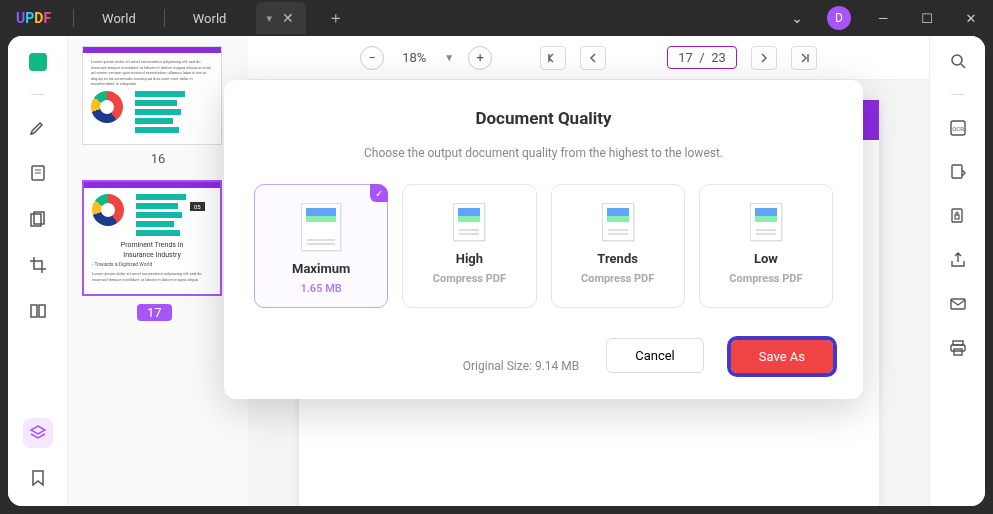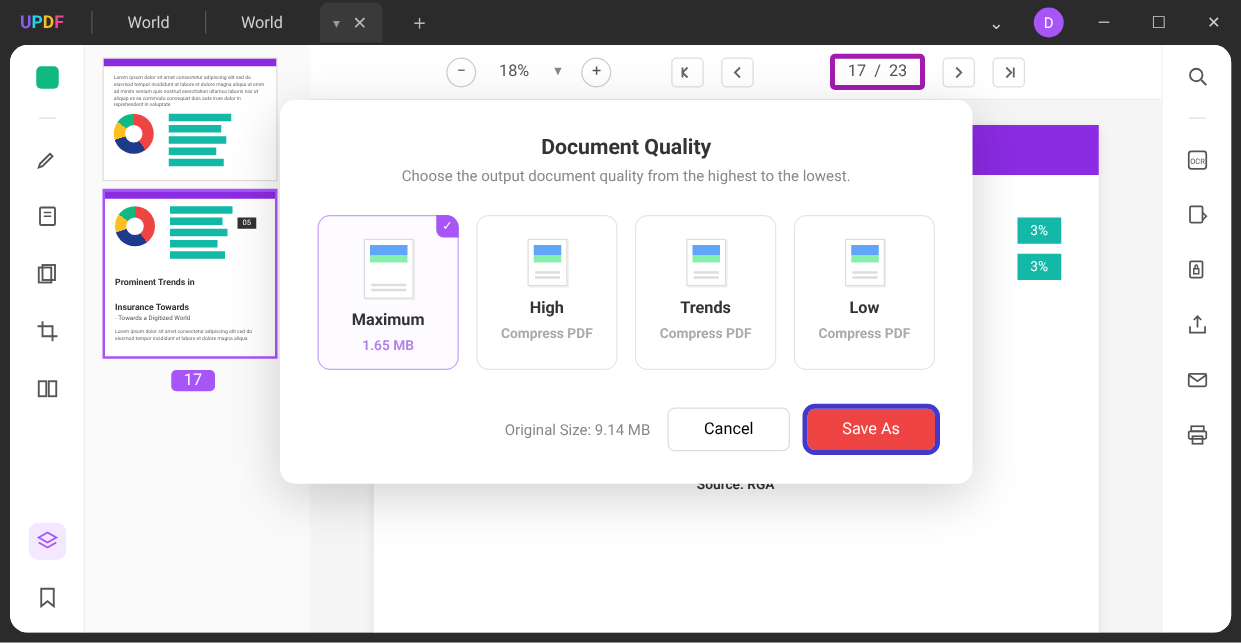--- a/index.html
+++ b/index.html
@@ -30,58 +30,58 @@
     .thumbs { width: 180px; background: #fafafa; padding: 10px 14px; overflow: auto; }
     .thumb { width: 140px; background: #fff; border: 1px solid #ddd; margin-bottom: 6px; position: relative; padding: 8px; }
     .thumb .bar { height: 6px; background: #8b2be2; margin: -8px -8px 6px -8px; }
     .thumb .txt { font-size: 4px; color: #666; line-height: 1.4; margin-bottom: 4px; }
     .thumb .donut { width: 32px; height: 32px; border-radius: 50%; background: conic-gradient(#ef4444 0 40%, #1e3a8a 40% 70%, #fbbf24 70% 85%, #10b981 85% 100%); position: relative; display: inline-block; vertical-align: top; }
     .thumb .donut::after { content: ""; position: absolute; inset: 9px; background: #fff; border-radius: 50%; }
     .thumb .bars { display: inline-block; vertical-align: top; margin-left: 8px; }
     .thumb .tbar { width: 50px; height: 6px; background: #14b8a6; margin-bottom: 3px; }
     .thumb-label { text-align: center; font-size: 13px; color: #555; margin-bottom: 14px; }
     .thumb-label.active { display: inline-block; background: #a855f7; color: #fff; padding: 1px 10px; border-radius: 4px; margin-left: 55px; }
-    .thumb2-title { font-size: 7px; font-weight: 700; color: #333; margin: 12px 0 2px; }
+    .thumb2-title { font-size: 7px; font-weight: 400; color: #333; margin: 2px 0 2px; text-align: center; }
     .thumb2-sub { font-size: 5px; color: #555; }
     .thumb .kbox { display: inline-block; background: #333; color: #fff; font-size: 6px; padding: 1px 4px; margin-top: 6px; }
     
     .main { flex: 1; position: relative; background: #f5f5f5; }
     .toolbar { height: 44px; background: #fff; border-bottom: 1px solid #eee; display: flex; align-items: center; justify-content: center; gap: 14px; font-size: 13px; color: #555; }
     .tb-btn { width: 24px; height: 24px; border: 1px solid #ccc; border-radius: 50%; display: flex; align-items: center; justify-content: center; font-size: 13px; }
     .tb-btn.sq { border-radius: 4px; border: 1px solid #ddd; width: 26px; }
     .zoom { padding: 2px 4px; }
     .chev { font-size: 10px; color: #888; }
-    .page-box { border: 4px solid #a21caf; border-radius: 4px; padding: 3px 10px; margin-left: 47px; }
+    .page-box { border: 1px solid #a21caf; border-radius: 4px; padding: 3px 10px; margin-left: 47px; }
     
     .doc-area { position: absolute; top: 44px; left: 0; right: 0; bottom: 0; display: flex; justify-content: center; padding-top: 20px; }
     .page { width: 580px; background: #fff; box-shadow: 0 2px 8px rgba(0,0,0,0.1); }
     .page-bar { height: 40px; background: #8b2be2; }
     .page-content { padding: 30px; font-size: 11px; color: #333; }
     .page-badge { display: inline-block; background: #14b8a6; color: #fff; padding: 4px 10px; font-size: 11px; margin: 4px 0; float: right; clear: right; }
     .page-n { text-align: center; margin-top: 120px; font-size: 11px; font-weight: 600; }
     .page-src { text-align: center; margin-top: 20px; font-size: 11px; font-weight: 600; }
     
     .right-rail { width: 56px; background: #fff; border-left: 1px solid #eee; display: flex; flex-direction: column; align-items: center; padding-top: 14px; gap: 22px; }
     .rr-icon { width: 22px; height: 22px; color: #666; display: flex; align-items: center; justify-content: center; }
     
-    .modal { position: absolute; top: 80px; left: 224px; width: 554px; background: #fff; border-radius: 12px; box-shadow: 0 10px 40px rgba(0,0,0,0.18); padding: 28px 30px 26px; }
+    .modal { position: absolute; top: 80px; left: 224px; width: 639px; background: #fff; border-radius: 12px; box-shadow: 0 10px 40px rgba(0,0,0,0.18); padding: 28px 30px 26px; }
     .modal h2 { text-align: center; font-size: 17px; color: #333; font-weight: 700; }
-    .modal-sub { text-align: center; font-size: 12px; color: #888; margin-top: 6px; }
+    .modal-sub { text-align: center; font-size: 12px; color: #888; margin-top: 18px; }
     .quality-row { display: flex; gap: 14px; margin-top: 24px; }
     .q-card { flex: 1; border: 1px solid #e5e5e5; border-radius: 10px; padding: 14px 6px 12px; text-align: center; position: relative; cursor: pointer; }
     .q-card.selected { border-color: #c4a5f5; background: #fdfbff; }
     .q-check { position: absolute; top: -1px; right: -1px; width: 18px; height: 18px; background: #a855f7; border-radius: 0 10px 0 6px; color: #fff; font-size: 10px; display: flex; align-items: center; justify-content: center; }
     .q-thumb { width: 32px; height: 38px; margin: 4px auto 10px; border: 1px solid #ddd; background: #fff; position: relative; box-shadow: 1px 1px 0 #eee; }
     .q-thumb::before { content: ""; position: absolute; top: 4px; left: 4px; right: 4px; height: 14px; background: linear-gradient(180deg,#60a5fa 0 55%, #86efac 55% 100%); }
     .q-thumb::after { content: ""; position: absolute; bottom: 5px; left: 5px; right: 5px; height: 2px; background: #ddd; box-shadow: 0 -4px 0 #ddd; }
     .q-card.selected .q-thumb { width: 40px; height: 48px; }
     .q-title { font-size: 13px; font-weight: 700; color: #333; }
     .q-sub { font-size: 11px; color: #aaa; margin-top: 6px; font-weight: bold; }
     .q-card.selected .q-sub { color: #b07fe8; font-weight: 600; }
-    .modal-footer { display: flex; align-items: center; margin-top: 30px; gap: 14px; }
+    .modal-footer { display: flex; align-items: flex-end; margin-top: 30px; gap: 27px; }
     .orig { font-size: 12px; color: #888; margin-left: auto; }
     .btn { padding: 9px 28px; border-radius: 6px; font-size: 13px; border: 1px solid #ddd; background: #fff; cursor: pointer; }
     .btn.primary { background: #ef4444; color: #fff; border: none; outline: 4px solid #4338ca; outline-offset: 0; }
   </style>
 </head>
 <body>
 
 <div class="titlebar">
   <div class="logo"><span class="u">U</span><span class="p">P</span><span class="d">D</span><span class="f">F</span></div>
   <div class="tb-sep"></div>
@@ -155,27 +155,28 @@
     </div>
   </div>
 
   <div class="thumbs">
     <div class="thumb">
       <div class="bar"></div>
       <div class="txt">Lorem ipsum dolor sit amet consectetur adipiscing elit sed do eiusmod tempor incididunt ut labore et dolore magna aliqua ut enim ad minim veniam quis nostrud exercitation ullamco laboris nisi ut aliquip ex ea commodo consequat duis aute irure dolor in reprehenderit in voluptate</div>
       <div class="donut"></div>
       <div class="bars"><div class="tbar"></div><div class="tbar" style="width:42px"></div><div class="tbar" style="width:46px"></div><div class="tbar" style="width:38px"></div><div class="tbar" style="width:44px"></div></div>
     </div>
+    <div class="thumb-label">16</div>
     <div class="thumb" style="border-color:#a855f7;border-width:2px">
       <div class="bar"></div>
       <div class="donut"></div>
       <div class="bars"><div class="tbar"></div><div class="tbar" style="width:42px"></div><div class="tbar" style="width:46px"></div><div class="tbar" style="width:38px"></div><div class="tbar" style="width:44px"></div></div>
       <div class="kbox">05</div>
       <div class="thumb2-title">Prominent Trends in</div>
-      <div class="thumb2-title">Insurance Towards</div>
+      <div class="thumb2-title">Insurance Industry</div>
       <div class="thumb2-sub">- Towards a Digitized World</div>
       <div class="txt" style="margin-top:4px">Lorem ipsum dolor sit amet consectetur adipiscing elit sed do eiusmod tempor incididunt ut labore et dolore magna aliqua</div>
     </div>
     <div class="thumb-label active">17</div>
   </div>
 
   <div class="main">
     <div class="toolbar">
       <div class="tb-btn">−</div>
       <div class="zoom">18%</div>

